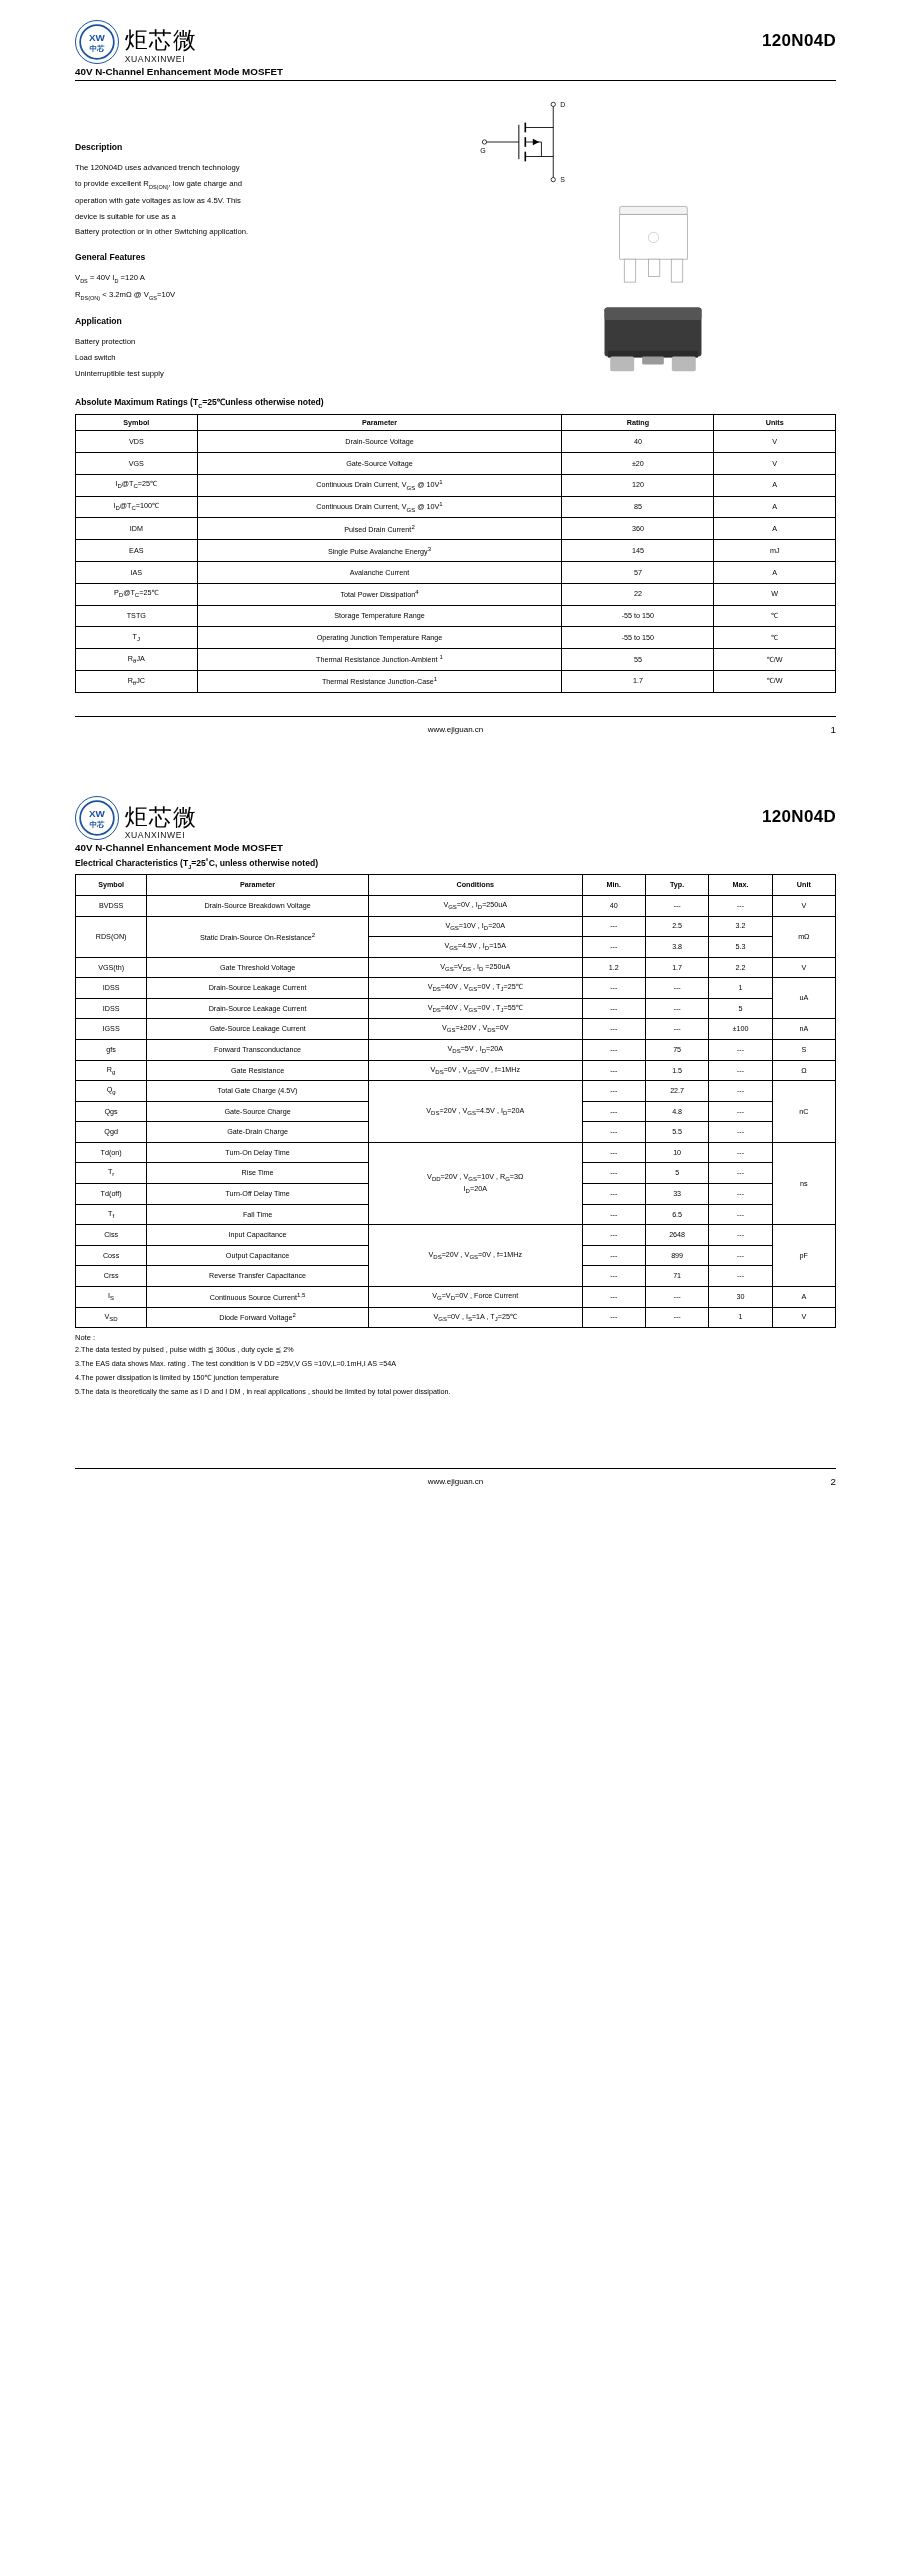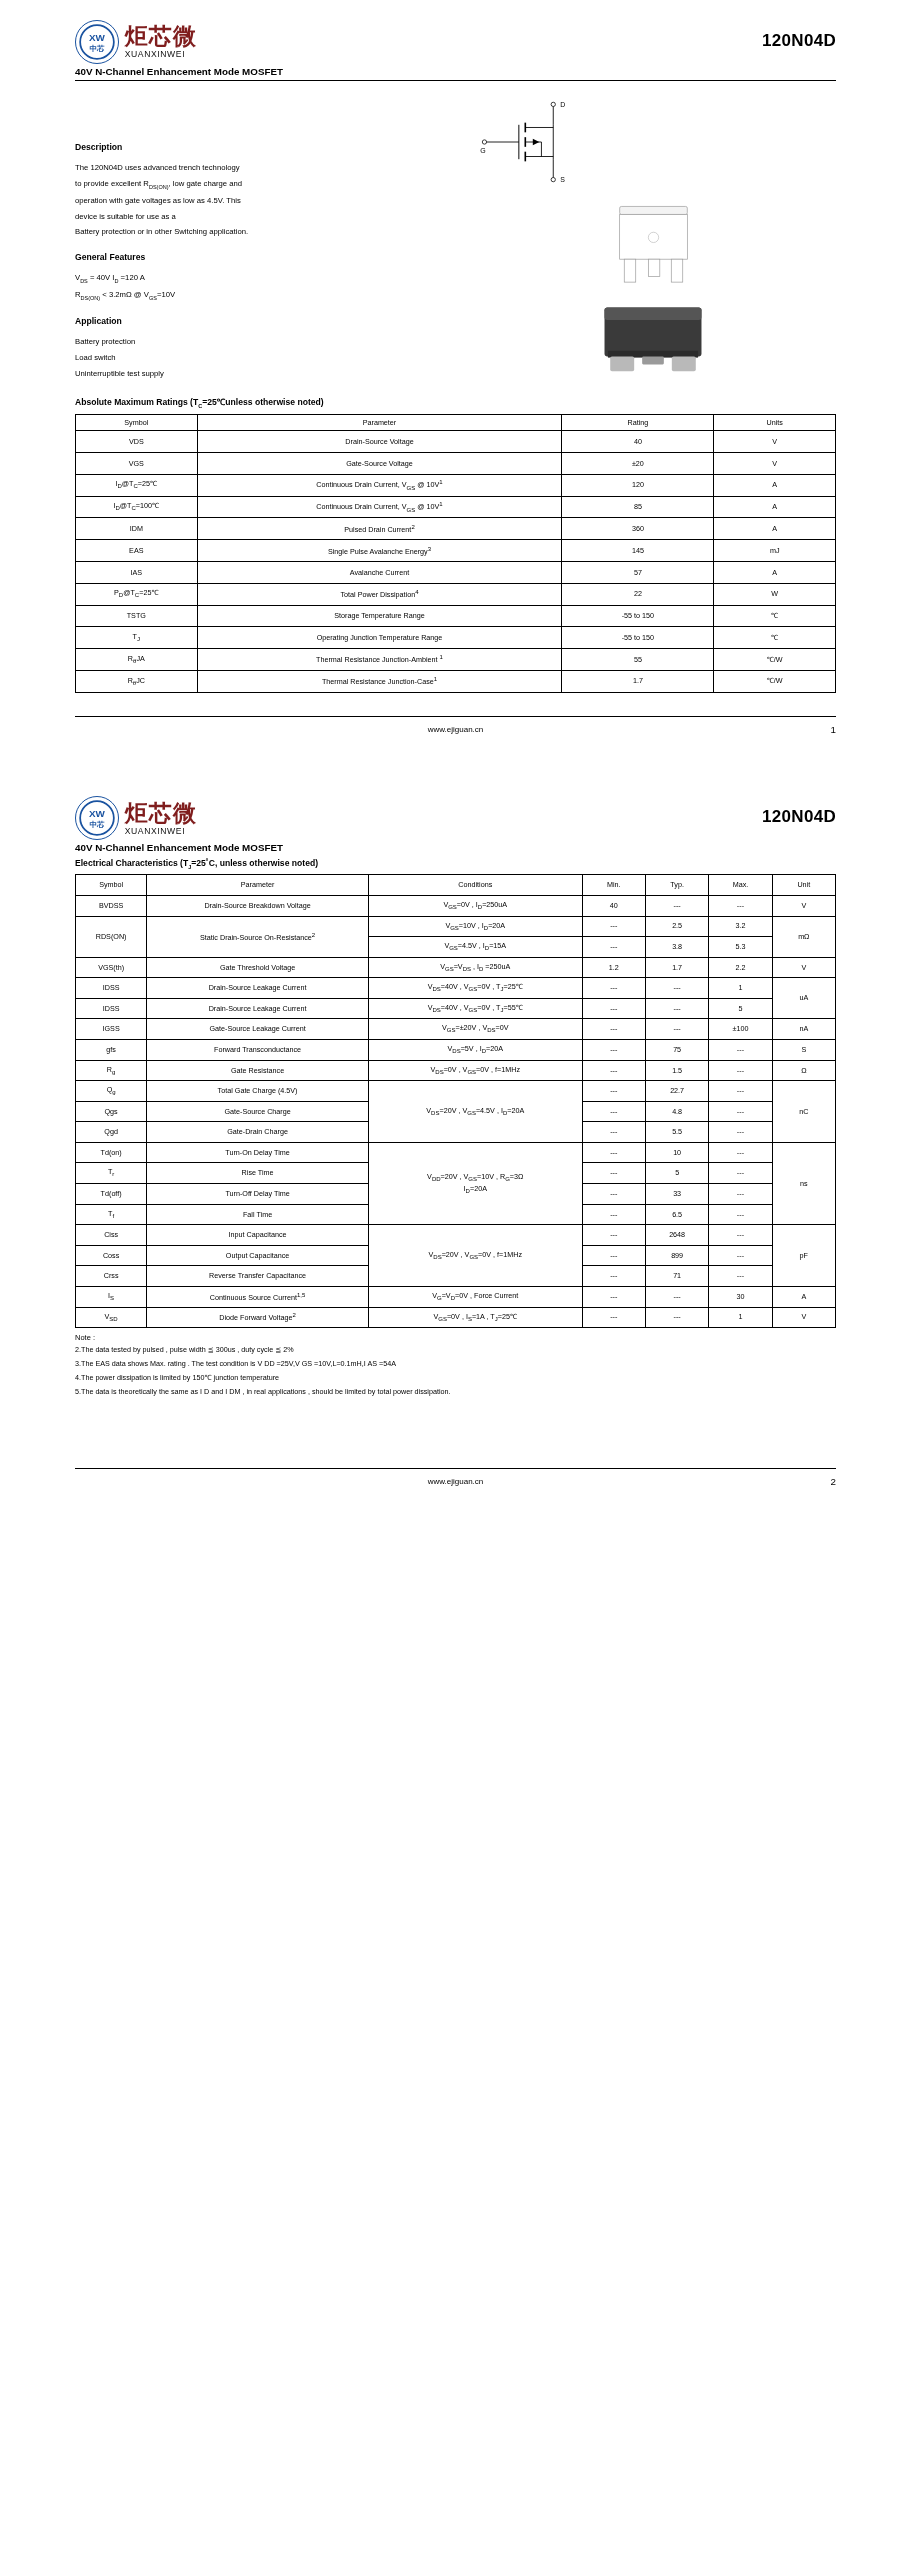--- a/index.html
+++ b/index.html
@@ -2,24 +2,24 @@
 <html style="font-size:9.2px"><head>
 <meta charset="utf-8">
 <style>
   html,body{margin:0;padding:0;background:#ffffff;}
   body{font-family:"Liberation Sans",sans-serif;color:#000;}
   .page{width:911px;position:relative;}
   .sheet{width:911px;box-sizing:border-box;padding:0 75px;position:relative;}
 
   
   .hdr{display:flex;align-items:flex-start;justify-content:space-between;padding-top:19.5px;}
-  .logo-wrap{display:flex;align-items:center;gap:5.7px;}
+  .logo-wrap{display:flex;align-items:flex-end;gap:5.7px;}
   .logo-mark{width:42px;height:42px;border-radius:50%;border:1.7px solid #1a53a0;display:flex;align-items:center;justify-content:center;flex-direction:column;line-height:1;}
   .logo-txt{display:flex;flex-direction:column;justify-content:center;}
-  .logo-cn{font-size:23px;font-weight:bold;color:#7f1d1d;letter-spacing:1.1px;line-height:1.05;}
+  .logo-cn{font-size:23px;font-weight:normal;color:#000000;letter-spacing:1.1px;line-height:1.05;}
   .logo-en{font-size:8.6px;color:#111;letter-spacing:0.6px;margin-top:1.1px;}
   .part-no{font-size:17px;font-weight:bold;letter-spacing:0.3px;margin-top:11px;}
 
   .subtitle{font-size:9.8px;font-weight:bold;margin-top:2.3px;}
   .rule{border-top:1.1px solid #000;margin-top:3.4px;}
 
   
   .intro{display:flex;margin-top:8px;align-items:flex-end;}
   .intro-left{width:52%;font-size:7.7px;line-height:2.05;}
   .intro-right{flex:1;position:relative;}
@@ -29,21 +29,21 @@
 
   
   .symbol{position:relative;width:143px;height:86px;margin:10.3px auto 0 auto;}
   .pkg{margin:16px auto 0 auto;display:block;}
   .photo{margin:15px auto 0 auto;display:block;}
 
   
   .tbl-title{font-size:8.6px;font-weight:bold;margin:15px 0 4.6px 0;}
   table{border-collapse:collapse;width:100%;font-size:7.2px;}
   table th,table td{border:0.6px solid #000;text-align:center;padding:2.9px 2.3px;line-height:1.35;}
-  table th{font-weight:normal;}
+  table th{font-weight:bold;}
   .amr td{height:15px;}
   .ec td,.ec th{height:13.8px;}
 
   
   .note-head{font-size:7.5px;margin:4.6px 0 1.1px 0;}
   .note{font-size:7.2px;line-height:1.95;}
 
   
   .footer{margin-top:23px;position:relative;}
   .footer .line{border-top:0.9px solid #000;}

